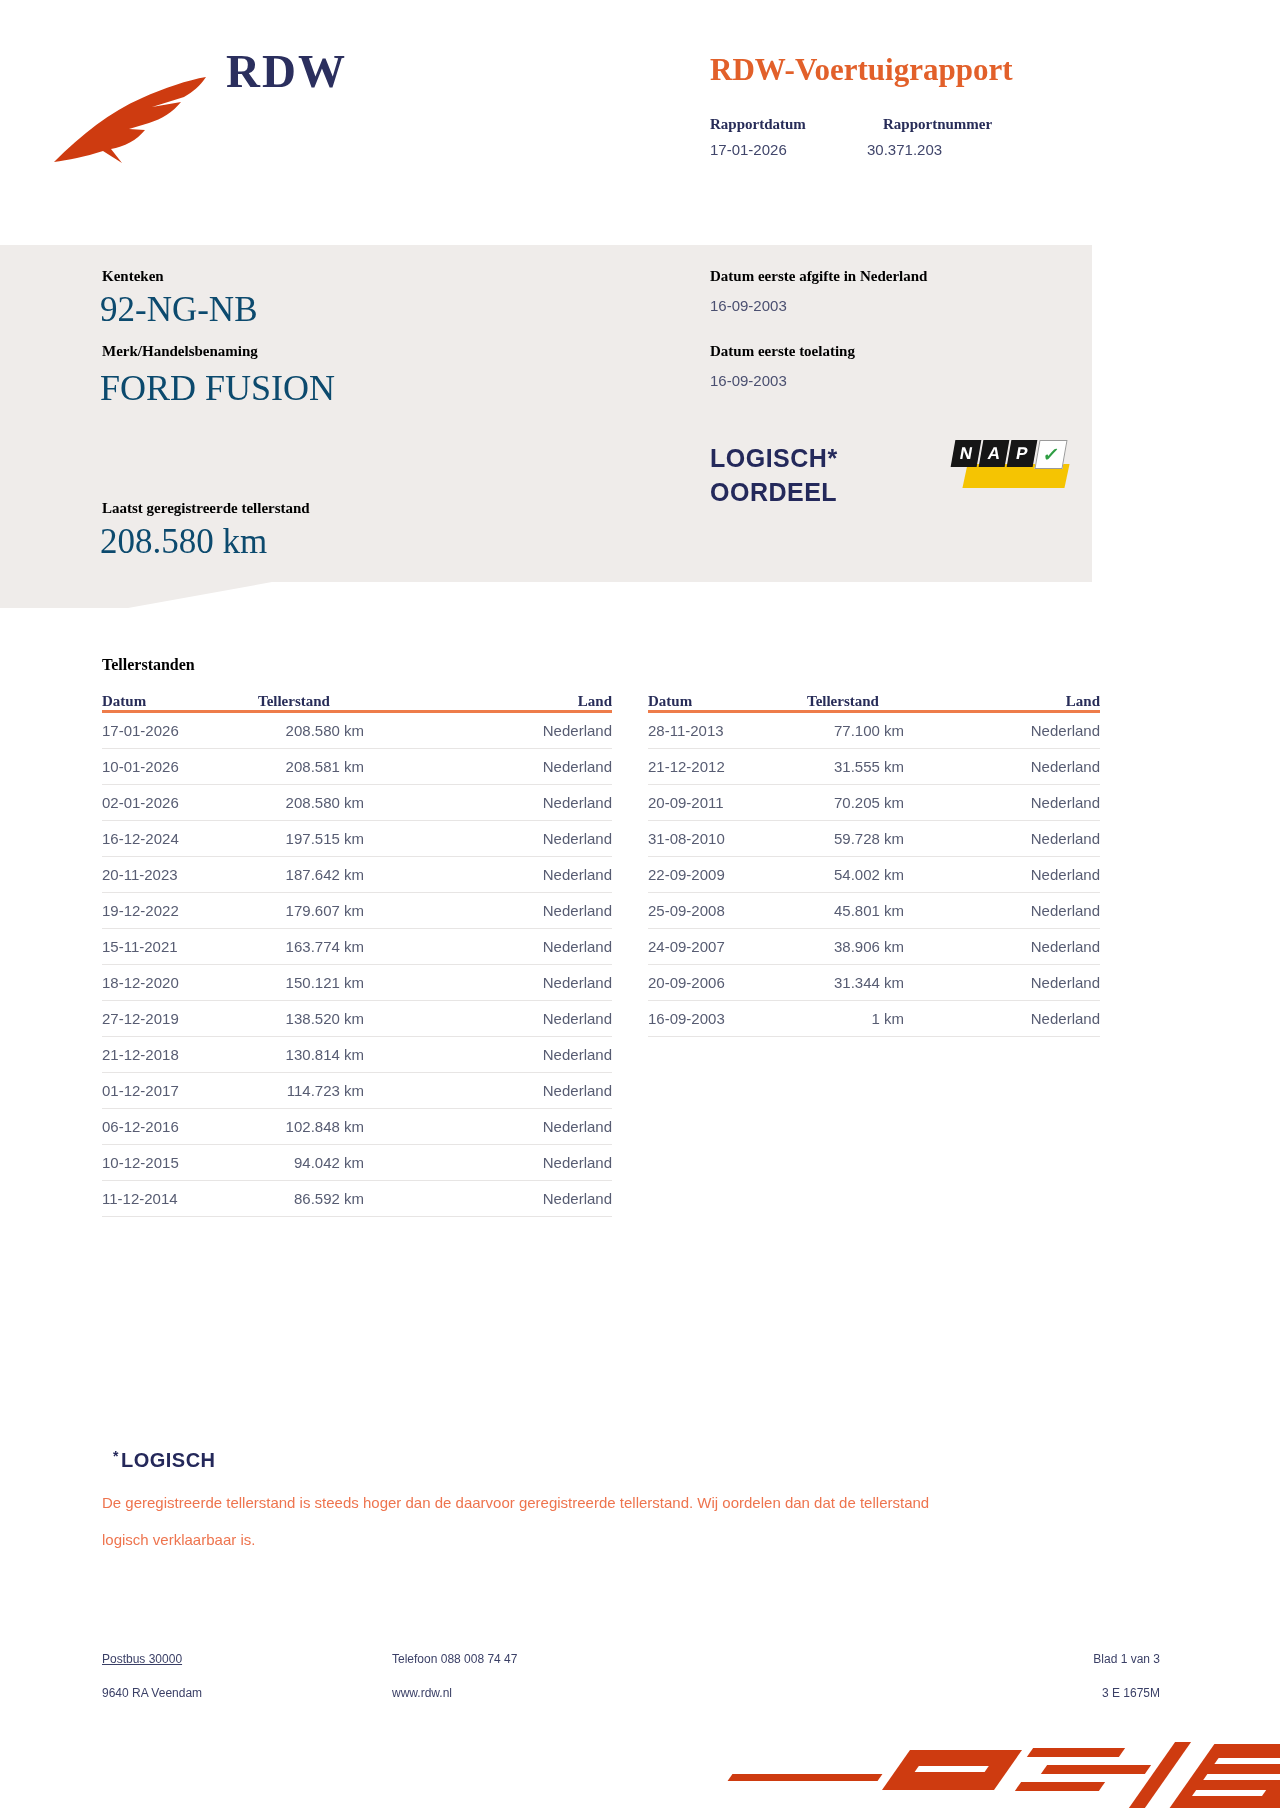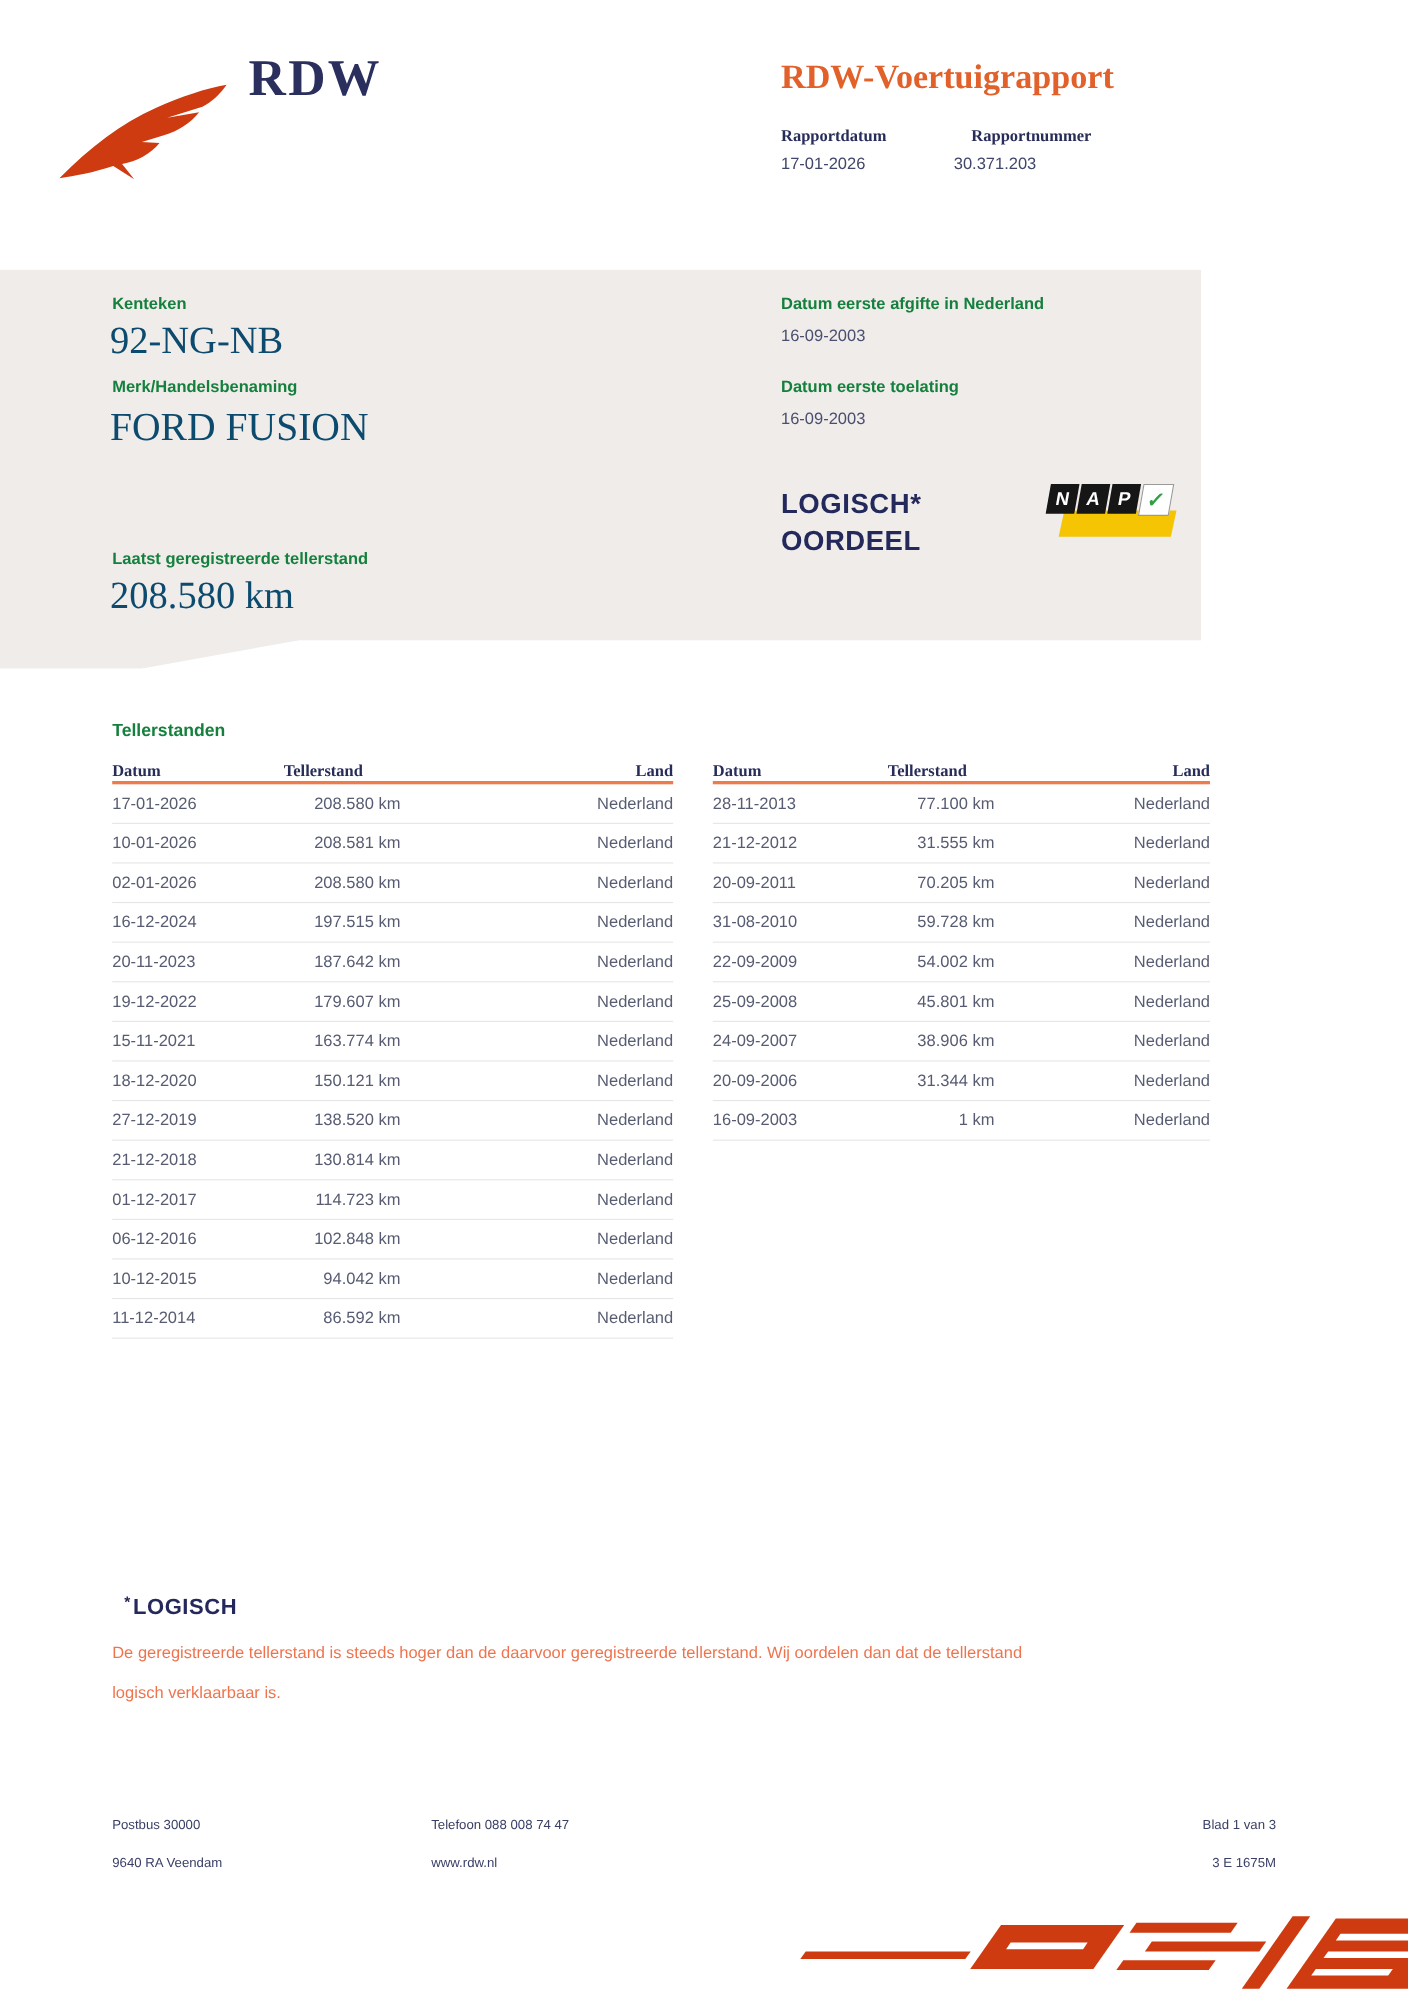--- a/index.html
+++ b/index.html
@@ -27,21 +27,21 @@
   .rapportnummer-label{left:867px;top:116px;margin-left:16px;}
   .rapportdatum-value{left:710px;top:141px;}
   .rapportnummer-value{left:867px;top:141px;}
 
   
   .vehicle-panel{
     left:0;top:245px;width:1092px;height:363px;background:#EFECEA;
     clip-path:polygon(0 0,1092px 0,1092px 337px,272px 337px,128px 363px,0 363px);
   }
   .o-label{
-    font-family:Liberation Sans, sans-serif;font-weight:bold;font-size:15px;color:#15803d;
+    font-family:Liberation Serif, serif;font-weight:bold;font-size:15px;color:#000000;
   }
   .serif-value{font-family:"Liberation Serif",serif;color:#0c4a6e;}
   .sans-value{font-size:15px;color:#4A4F70;}
 
   .kenteken-label{left:102px;top:268px;}
   .kenteken-value{left:100px;top:290px;font-size:35px;}
   .merk-label{left:102px;top:343px;}
   .merk-value{left:100px;top:367px;font-size:36px;}
   .laatst-label{left:102px;top:500px;}
   .laatst-value{left:100px;top:522px;font-size:35px;}
@@ -94,21 +94,21 @@
   .logisch-heading{
     left:100px;top:1448px;font-weight:bold;font-size:20px;color:#24285A;letter-spacing:0.5px;margin-left:13px;
   }
   .logisch-heading .star{font-size:14px;vertical-align:6px;margin-right:2px;}
   .logisch-body{
     left:102px;top:1484px;width:860px;font-size:15px;line-height:37px;color:#EE744E;
   }
 
   
   .footer-text{font-size:12px;color:#3A3F66;}
-  .f-addr1{left:102px;top:1652px;}
+  .f-addr1{left:102px;top:1652px;text-decoration:underline;}
   .f-addr2{left:102px;top:1686px;}
   .f-phone{left:392px;top:1652px;}
   .f-web{left:392px;top:1686px;}
   .f-page{left:960px;top:1652px;width:200px;text-align:right;}
   .f-code{left:960px;top:1686px;width:200px;text-align:right;}
 
   
   .deco{left:700px;top:1740px;width:600px;height:70px;}
   .deco div{position:absolute;background:#CE3B10;transform:skewX(-35deg);}
   .d1{left:30px;top:34px;width:150px;height:7px;}

